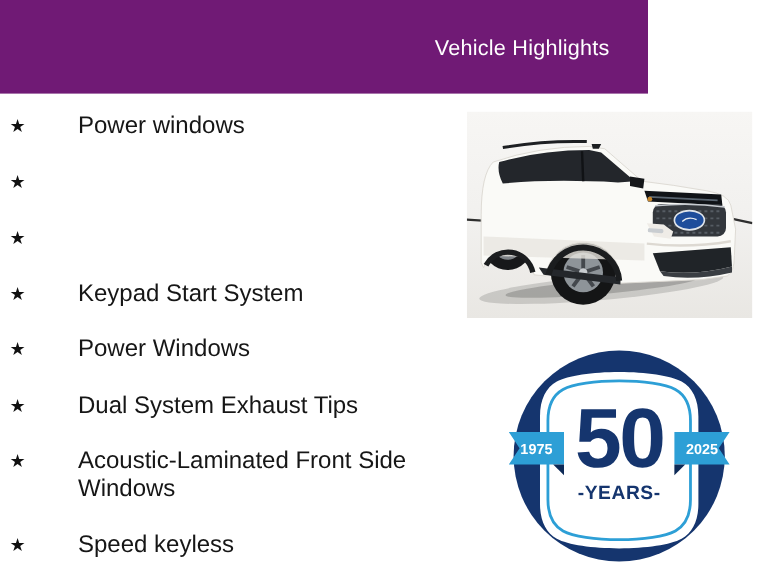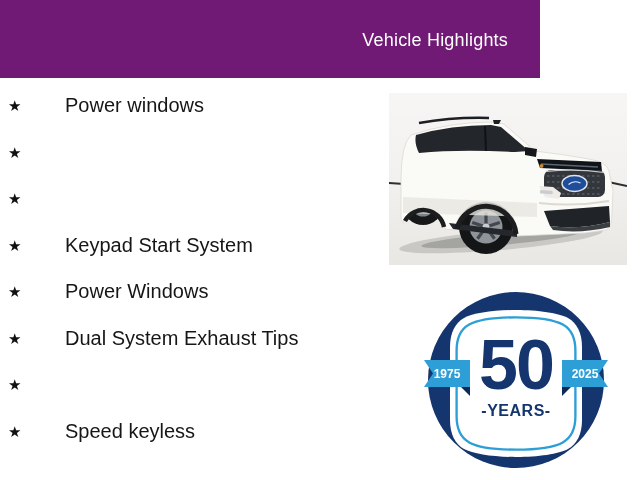--- a/index.html
+++ b/index.html
@@ -69,20 +69,21 @@
   <li>
       <span class="star">★</span>
       <span class="item-label">Power Windows</span>
     </li>
   <li>
       <span class="star">★</span>
       <span class="item-label">Dual System Exhaust Tips</span>
     </li>
   <li>
       <span class="star">★</span>
+      <span class="item-label">Acoustic-Laminated Front Side Windows</span>
     </li>
   <li>
       <span class="star">★</span>
       <span class="item-label">Speed keyless</span>
     </li>
 </ul>
 
 <div class="photo">
   <svg viewBox="0 0 238 172">
     <defs>

